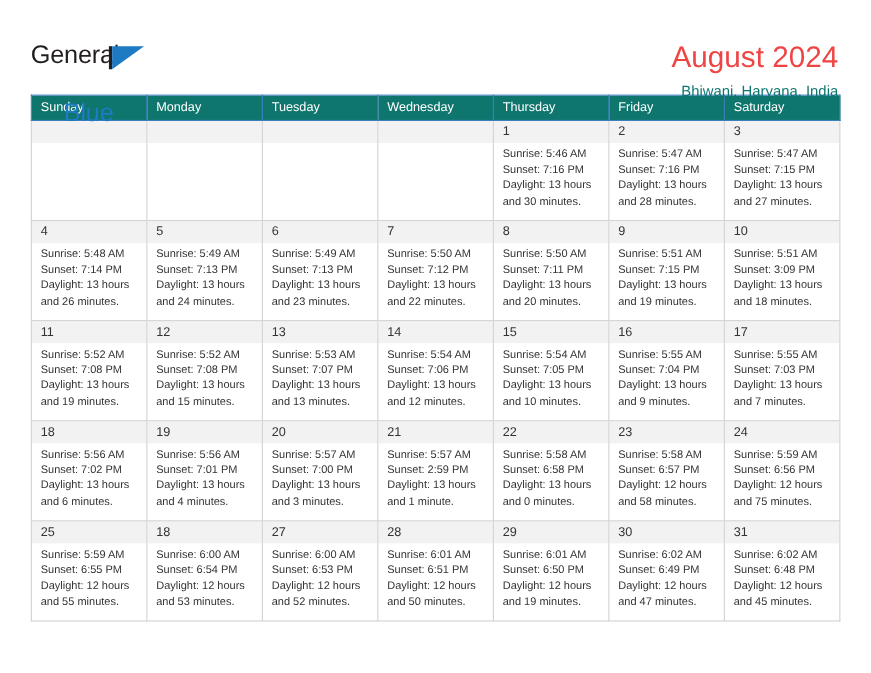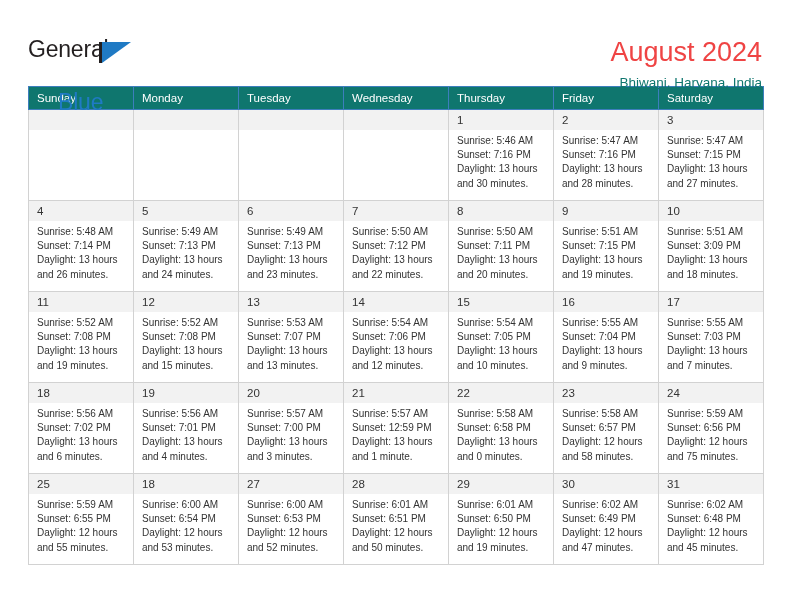--- a/index.html
+++ b/index.html
@@ -416,21 +416,21 @@
                 <div>Daylight: 13 hours</div>
                 <div>and 3 minutes.</div>
               </div>
             </div>
           </td>
           <td>
             <div class="cell">
               <span class="daynum">21</span>
               <div class="info">
                 <div>Sunrise: 5:57 AM</div>
-                <div>Sunset: 12:59 PM</div>
+                <div>Sunset: 2:59 PM</div>
                 <div>Daylight: 13 hours</div>
                 <div>and 1 minute.</div>
               </div>
             </div>
           </td>
           <td>
             <div class="cell">
               <span class="daynum">22</span>
               <div class="info">
                 <div>Sunrise: 5:58 AM</div>

